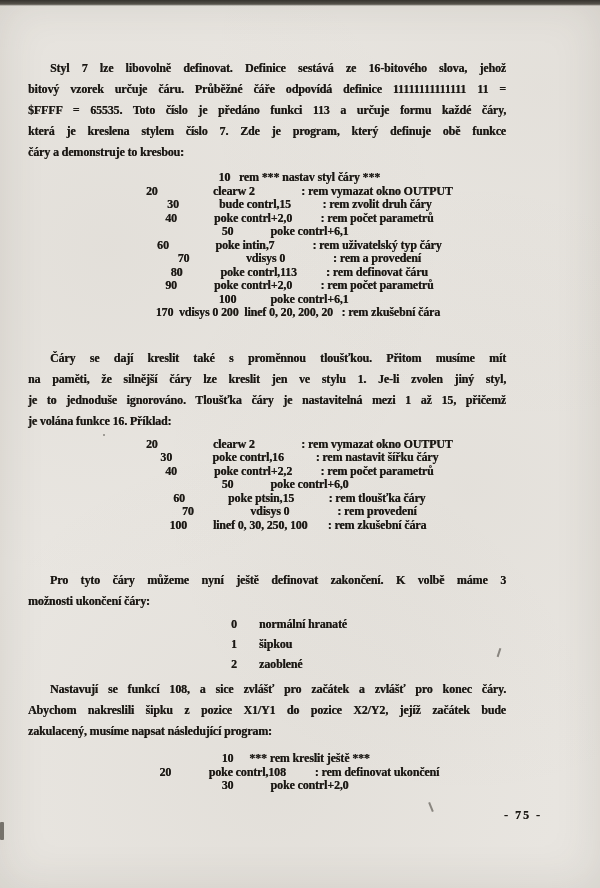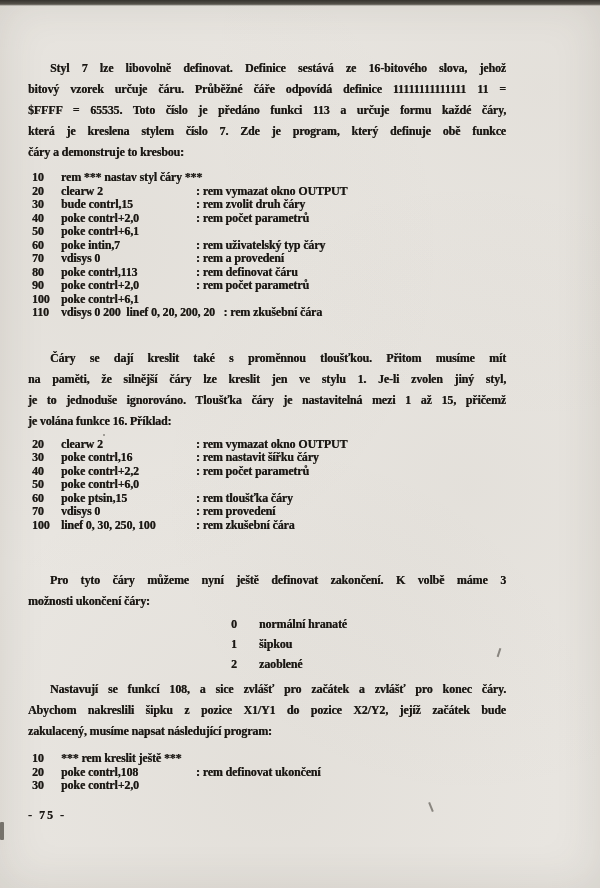--- a/index.html
+++ b/index.html
@@ -48,41 +48,41 @@
   .para { width: 478px; }
   .pline {
     line-height: 21px;
     text-align: justify;
     text-align-last: justify;
     white-space: normal;
   }
   .pline.first { text-indent: 22px; }
   .pline.last  { text-align-last: left; }
 
-  .listing { margin-left: 4px; }
+  .listing { margin-left: 20px; text-align: center; }
   .code-row { line-height: 13.5px; white-space: pre; }
   .num-col  { display: inline-block; width: 29px; white-space: pre; }
   .code-col { display: inline-block; min-width: 135px; white-space: pre; }
   .comment-col { white-space: pre; }
 
   .m-l1 { margin-top: 8px; }
   .m-p2 { margin-top: 28px; }
   .m-l2 { margin-top: 6px; }
   .m-p3 { margin-top: 38px; }
   .m-opts { margin-top: 2px; }
   .m-p4 { margin-top: 5px; }
   .m-l3 { margin-top: 10px; }
 
   .options { margin-left: 203px; }
   .option-row { line-height: 20px; }
   .opt-num { display: inline-block; width: 28px; }
 
   .page-number {
     margin-top: 12px;
-    text-align: left;
+    text-align: right;
     line-height: 21px;
     letter-spacing: 2px;
   }
 </style>
 </head>
 <body>
 
 <div class="page-wrap">
   <div class="scan-edge-top"></div>
   <div class="scan-edge-left"></div>
@@ -104,21 +104,21 @@
       <div class="code-row"><span class="num-col">10</span><span class="code-col">rem *** nastav styl čáry ***</span><span class="comment-col"></span></div>
       <div class="code-row"><span class="num-col">20</span><span class="code-col">clearw 2</span><span class="comment-col">: rem vymazat okno OUTPUT</span></div>
       <div class="code-row"><span class="num-col">30</span><span class="code-col">bude contrl,15</span><span class="comment-col">: rem zvolit druh čáry</span></div>
       <div class="code-row"><span class="num-col">40</span><span class="code-col">poke contrl+2,0</span><span class="comment-col">: rem počet parametrů</span></div>
       <div class="code-row"><span class="num-col">50</span><span class="code-col">poke contrl+6,1</span><span class="comment-col"></span></div>
       <div class="code-row"><span class="num-col">60</span><span class="code-col">poke intin,7</span><span class="comment-col">: rem uživatelský typ čáry</span></div>
       <div class="code-row"><span class="num-col">70</span><span class="code-col">vdisys 0</span><span class="comment-col">: rem a provedení</span></div>
       <div class="code-row"><span class="num-col">80</span><span class="code-col">poke contrl,113</span><span class="comment-col">: rem definovat čáru</span></div>
       <div class="code-row"><span class="num-col">90</span><span class="code-col">poke contrl+2,0</span><span class="comment-col">: rem počet parametrů</span></div>
       <div class="code-row"><span class="num-col">100</span><span class="code-col">poke contrl+6,1</span><span class="comment-col"></span></div>
-      <div class="code-row"><span class="num-col">110</span><span class="code-col">vdisys 0 200  linef 0, 20, 200, 20</span><span class="comment-col">   : rem zkušební čára</span></div>
+      <div class="code-row"><span class="num-col">170</span><span class="code-col">vdisys 0 200  linef 0, 20, 200, 20</span><span class="comment-col">   : rem zkušební čára</span></div>
     </div>
 
     <div class="para m-p2">
       <div class="pline first">Čáry se dají kreslit také s proměnnou tloušťkou. Přitom musíme mít</div>
       <div class="pline">na paměti, že silnější čáry lze kreslit jen ve stylu 1. Je-li zvolen jiný styl,</div>
       <div class="pline">je to jednoduše ignorováno. Tloušťka čáry je nastavitelná mezi 1 až 15, přičemž</div>
       <div class="pline last">je volána funkce 16. Příklad:</div>
     </div>
 
     <div class="listing m-l2">

